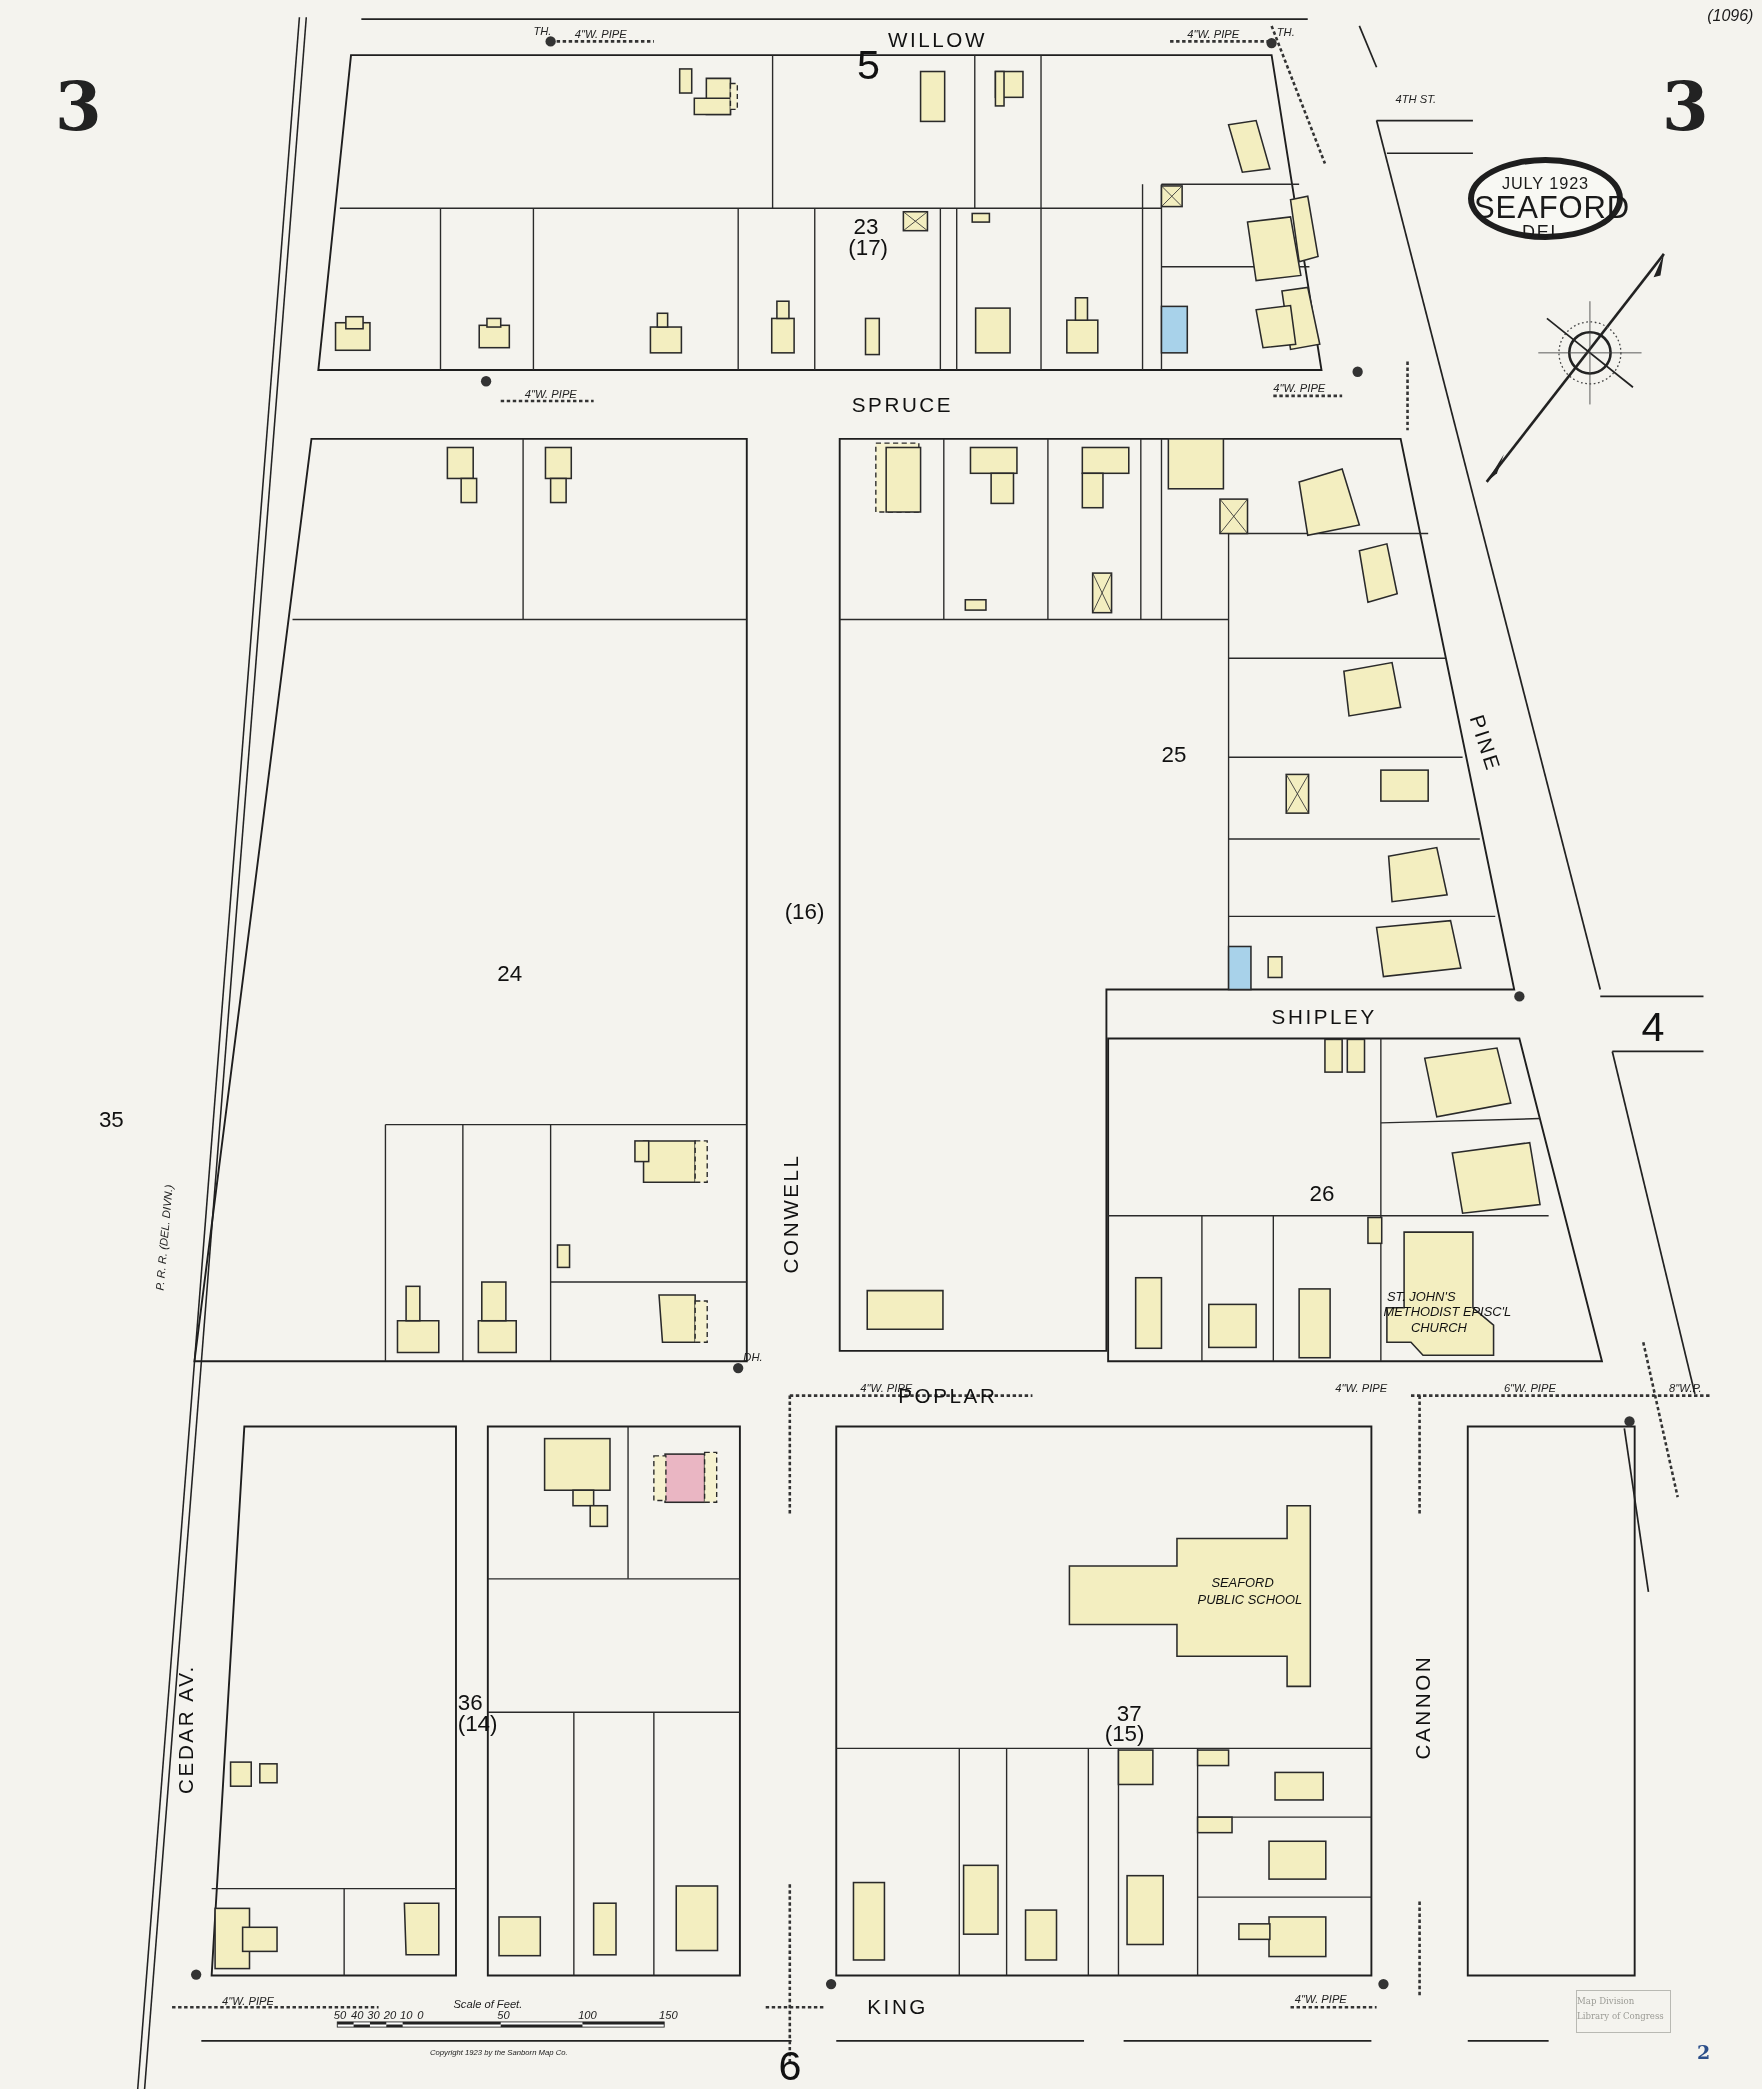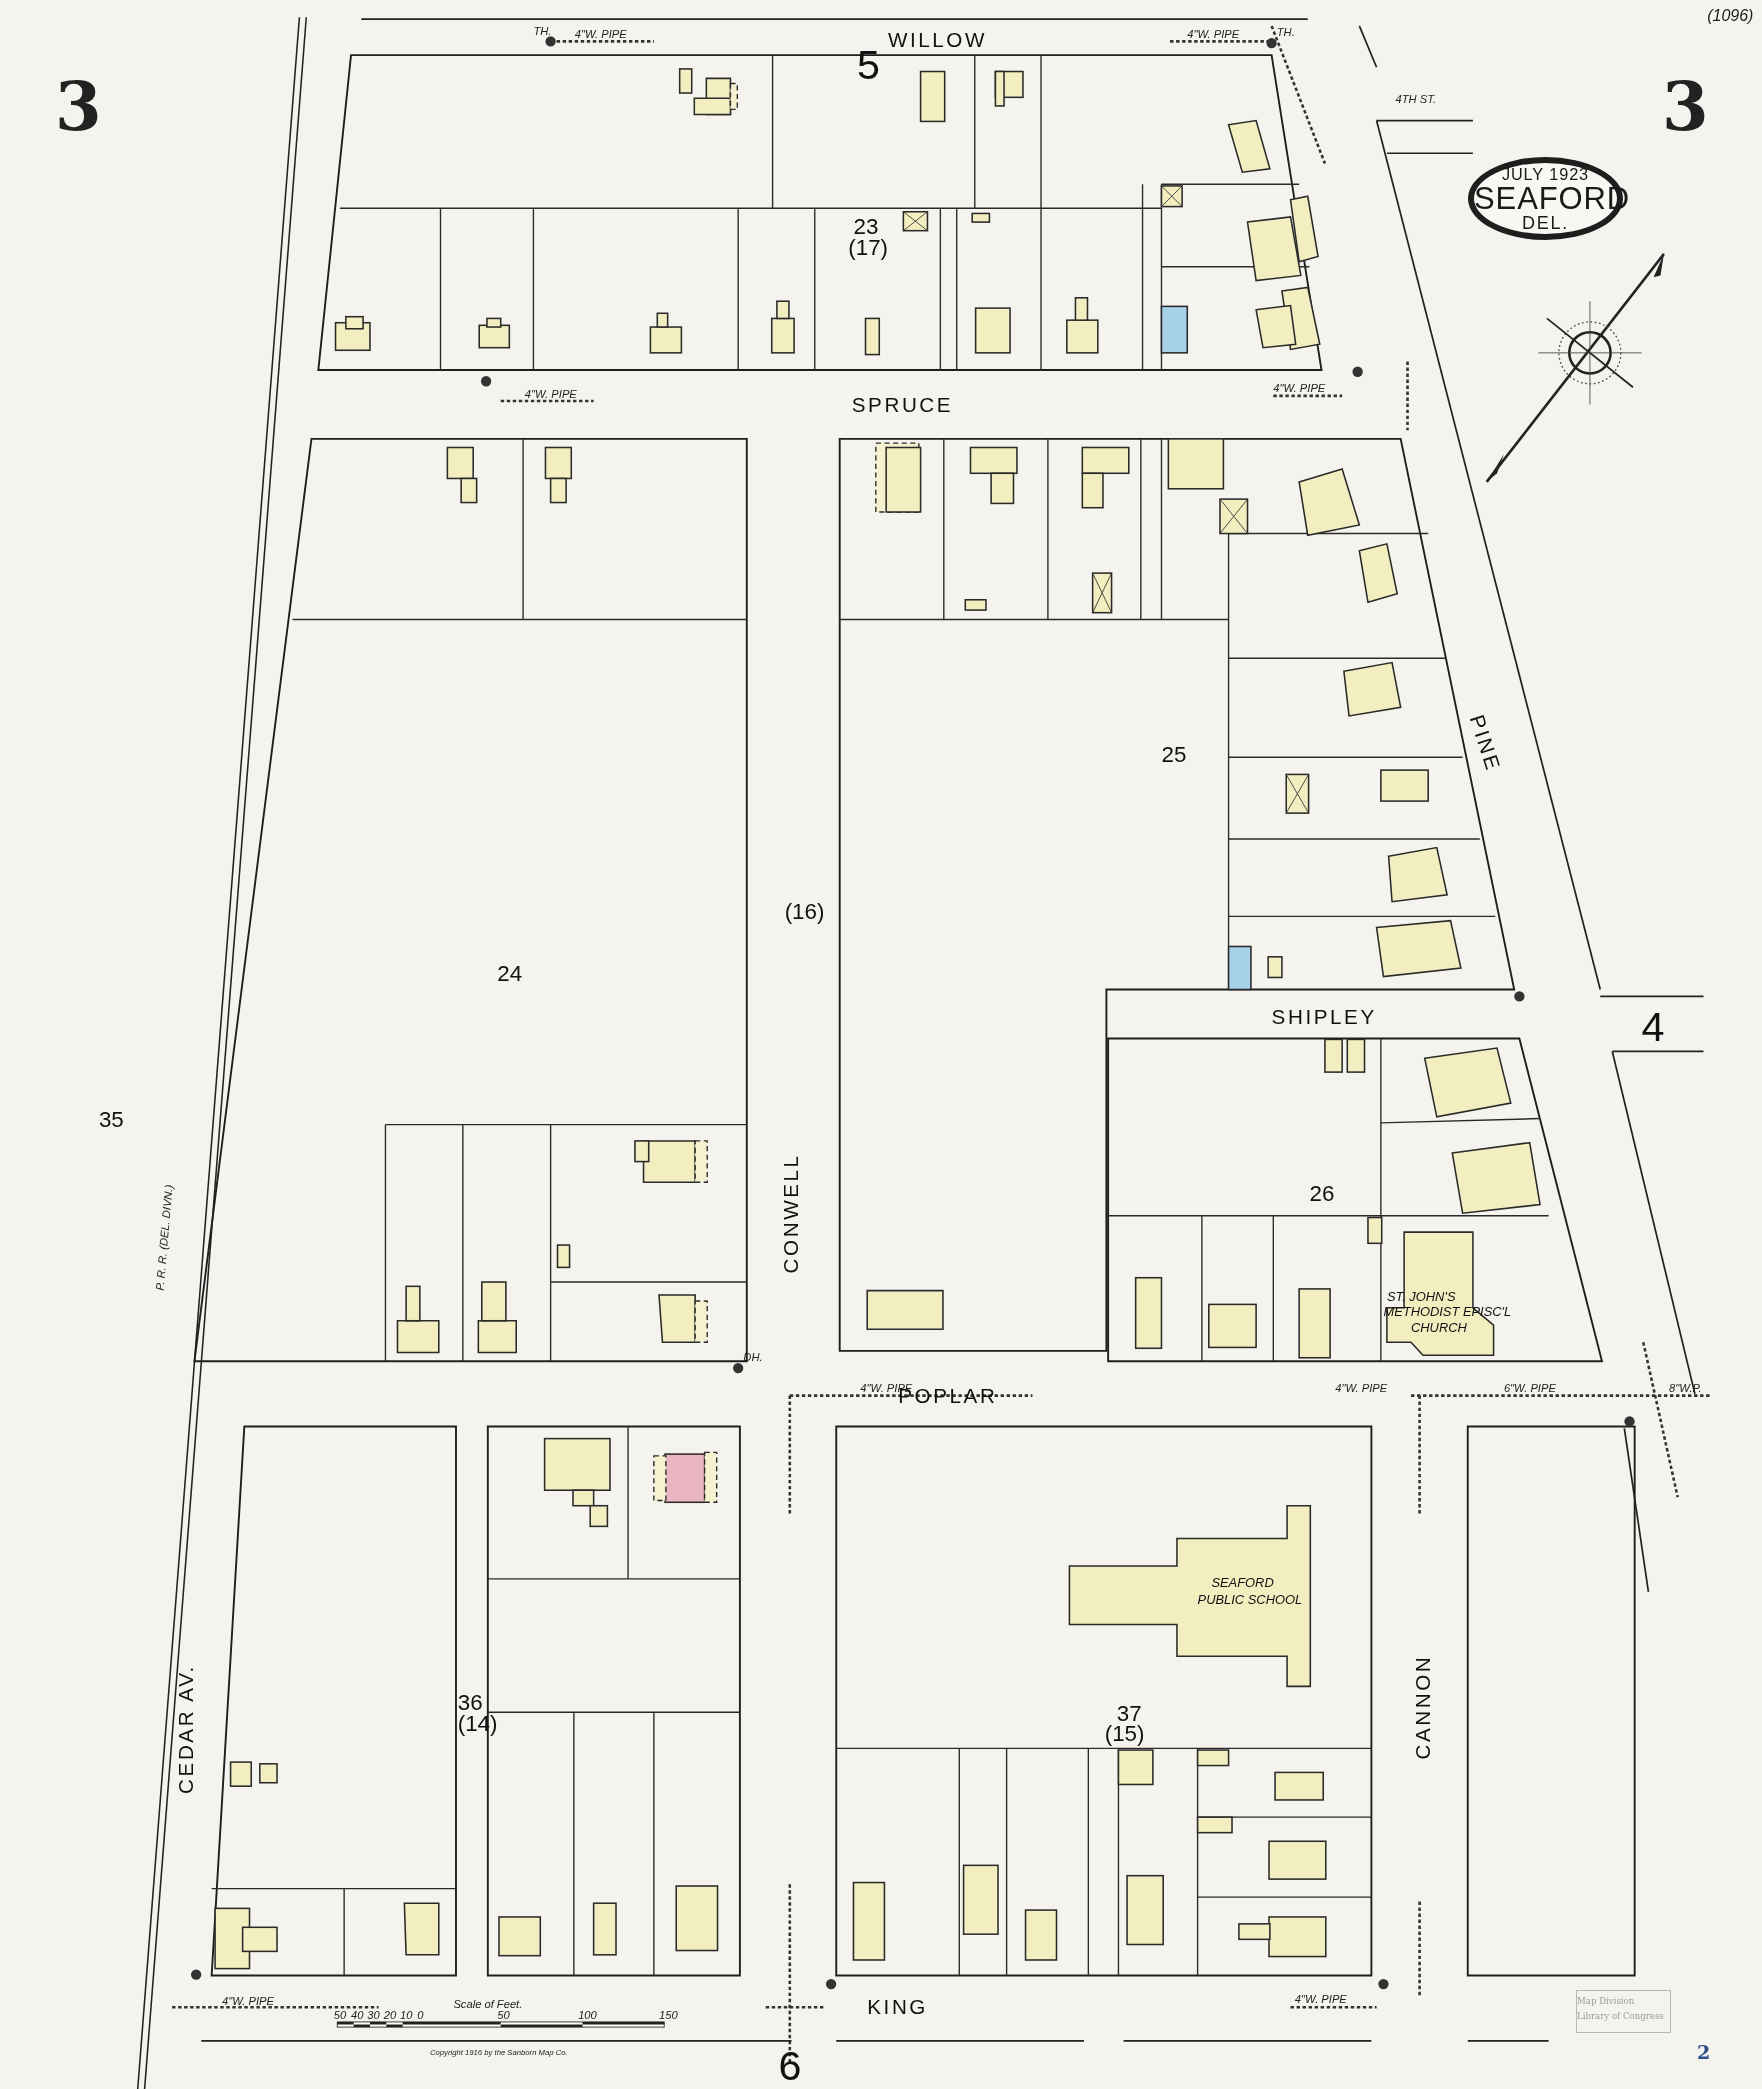--- a/index.html
+++ b/index.html
@@ -2,21 +2,21 @@
 <html style="font-size:13.8px"><head>
 <meta charset="utf-8">
 <style>
   html, body { margin: 0; padding: 0; background: #f4f3ee; }
   body { width: 1762px; height: 2090px; position: relative; overflow: hidden;
          font-family: "Liberation Sans", sans-serif; color: #1a1a1a; }
   #map { position: absolute; left: 0; top: 0; width: 1762px; height: 2090px; }
   .sheet-num { position: absolute; font-family: "DejaVu Serif", serif; font-weight: bold; font-size: 67px; color: #222; }
   .title-oval { position: absolute; left: 1468px; top: 157px; width: 155px; height: 83px;
      border: 6px solid #1e1e1e; border-radius: 50%; text-align: center; box-sizing: border-box; background: #f8f8f3; }
-  .title-oval .date { font-size: 16.3px; margin-top: 2px; letter-spacing: 0.9px; }
+  .title-oval .date { font-size: 16.3px; margin-top: 11px; letter-spacing: 0.9px; }
   .title-oval .city { font-size: 31px; line-height: 29px; letter-spacing: 0.9px; }
   .title-oval .state { font-size: 18px; letter-spacing: 1.7px; }
   .corner-code { position: absolute; right: 8.6px; top: 6.9px; font-size: 16px; font-style: italic; }
   .stamp { position: absolute; left: 1576px; top: 1990px; width: 95px; width: 93px; height: 41px;
            border: 1.7px solid #b9b9b3; color: #9c9c96; font-family: "DejaVu Serif", serif; font-size: 8.6px; text-align: left; }
   .stamp div { margin-top: 5.2px; }
   .pagemark { position: absolute; left: 1697px; top: 2041px; font-family: "DejaVu Serif", serif; font-size: 19px; color: #2c4f8a; font-weight: bold; }
   .copyright { position: absolute; left: 430px; top: 2048px; font-size: 7.7px; font-style: italic; }
 </style>
 </head>
@@ -369,19 +369,19 @@
     <text class="sm" x="35" y="2" font-size="8" font-style="normal">30</text>
     <text class="sm" x="54" y="2" font-size="8" font-style="normal">20</text>
     <text class="sm" x="73" y="2" font-size="8" font-style="normal">10</text>
     <text class="sm" x="93" y="2" font-size="8" font-style="normal">0</text>
     <text class="sm" x="186" y="2" font-size="8" font-style="normal">50</text>
     <text class="sm" x="280" y="2" font-size="8" font-style="normal">100</text>
     <text class="sm" x="374" y="2" font-size="8" font-style="normal">150</text>
   </g>
 </svg>
 
-<div class="copyright">Copyright 1916 by the Sanborn Map Co.</div>
+<div class="copyright">Copyright 1923 by the Sanborn Map Co.</div>
 <div class="stamp">
   <div>Map Division</div>
   <div>Library of Congress</div>
 </div>
 <div class="pagemark">2</div>
 
 
 </body></html>

